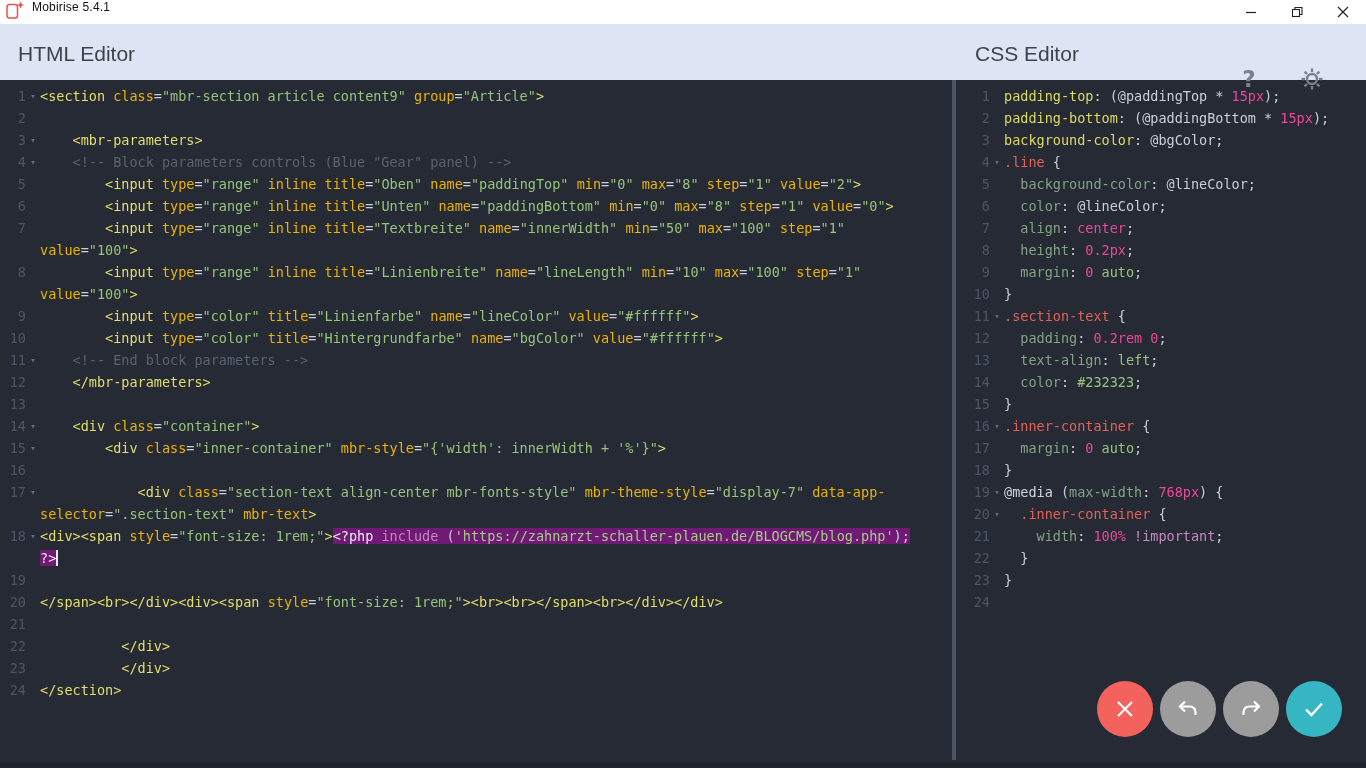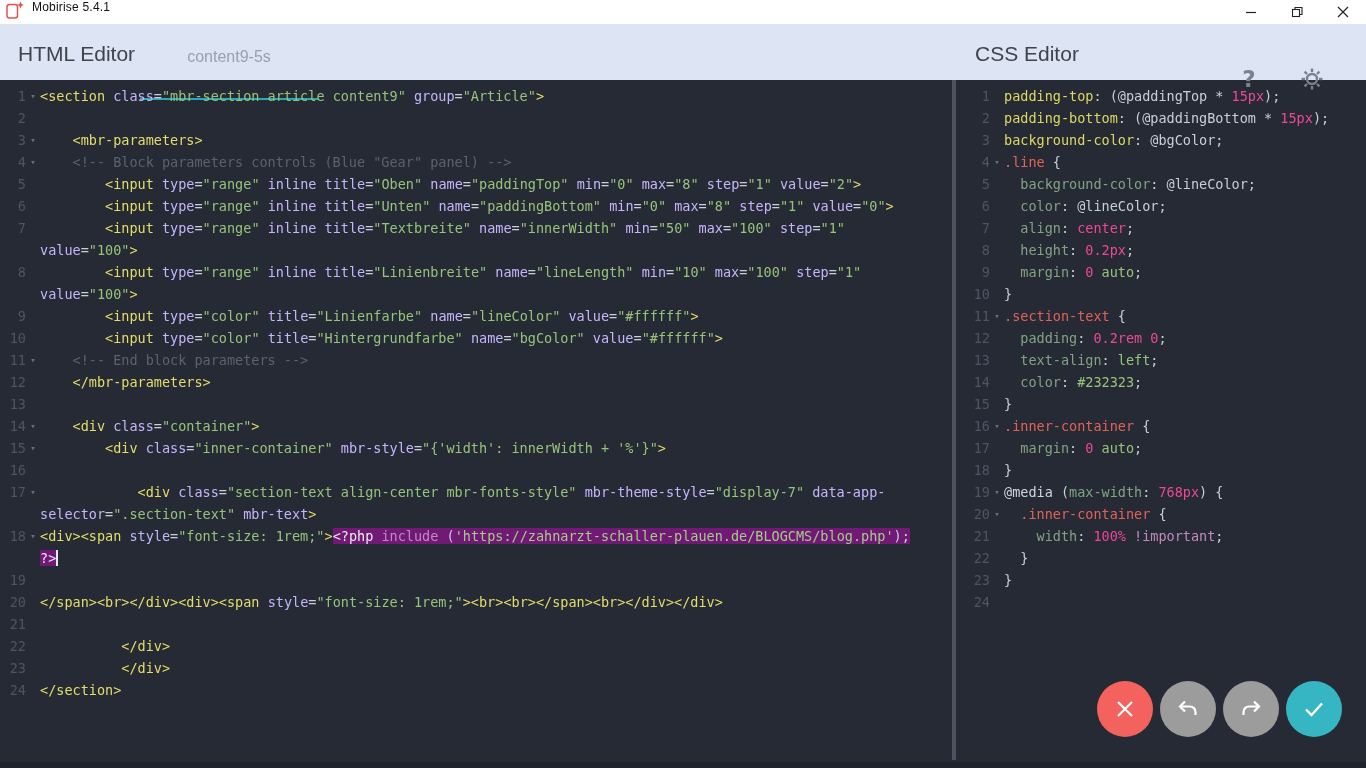--- a/index.html
+++ b/index.html
@@ -36,21 +36,21 @@
   .fold{width:14px;text-align:center;color:#667083;font-size:9px;flex:none}
   .code{flex:1;overflow:hidden}
   .selx{background:#4a5263}
   .cursor{display:inline-block;width:2px;height:16px;background:#e6eaf0;vertical-align:-3px}
   .bottombar{position:absolute;left:0;bottom:0;width:1366px;height:6px;background:#1f232c}
 
   
   .actions{position:absolute;right:24px;bottom:23px;display:flex;gap:7px}
   .act{width:56px;height:56px;border-radius:50%;border:none;display:flex;align-items:center;justify-content:center;cursor:pointer}
 </style>
-<style>.tk-pln{color:#c9ced9}.tk-tag{color:#e3de6b}.tk-attr{color:#c4b5fd}.tk-str{color:#97c37b}.tk-com{color:#5a6270}.tk-num{color:#ec4899}.tk-prop{color:#83a283}.tk-ptop{color:#dcd964}.tk-sel{color:#e2625a}.tk-kw{color:#c389bd}.tk-php{color:#e8ecf2}.tk-pstr{color:#a4cc88}.tk-def{color:#cfd4de}.selx{background:#701a75}.tk-php,.tk-def{font-weight:normal}</style></head>
+<style>.tk-pln{color:#c9ced9}.tk-tag{color:#e3de6b}.tk-attr{color:#eab308}.tk-str{color:#97c37b}.tk-com{color:#5a6270}.tk-num{color:#ec4899}.tk-prop{color:#83a283}.tk-ptop{color:#dcd964}.tk-sel{color:#e2625a}.tk-kw{color:#c389bd}.tk-php{color:#e8ecf2}.tk-pstr{color:#a4cc88}.tk-def{color:#cfd4de}.selx{background:#701a75}.tk-php,.tk-def{font-weight:normal}</style></head>
 <body>
 
 <div class="titlebar">
   <span class="app-logo">
     <svg width="22" height="20" viewBox="0 0 22 20">
       <rect x="3" y="4.5" width="10.5" height="13.5" rx="2.5" fill="none" stroke="#e65252" stroke-width="1.5"></rect>
       <path d="M16.5 1.5 l1.1 2.4 2.4 1.1 -2.4 1.1 -1.1 2.4 -1.1 -2.4 -2.4 -1.1 2.4 -1.1 z" fill="#e65252"></path>
     </svg>
   </span>
   <span class="titlebar-title">Mobirise 5.4.1</span>
@@ -69,24 +69,20 @@
     <div class="win-btn">
       <svg width="12" height="12" viewBox="0 0 12 12">
           <path d="M1 1 L11 11 M11 1 L1 11" stroke="#222" stroke-width="1.2"></path>
         </svg>
     </div>
   </div>
 </div>
 
 <div class="header">
   <span class="pane-title title-html">HTML Editor</span>
-  <div class="tab">
-    <span class="tab-label">content9-5s</span>
-    <span class="tab-underline" style="bottom:-12px;top:74px;height:2px"></span>
-  </div>
   <span class="pane-title title-css">CSS Editor</span>
   <div class="hdr-icon icon-help">?</div>
   <div class="hdr-icon icon-gear">
     <svg width="28" height="28" viewBox="0 0 28 28">
       <g stroke="#7a8290" stroke-width="2.4" fill="none">
         <circle cx="14" cy="14" r="5"></circle>
         <line x1="14" y1="3.5" x2="14" y2="7"></line>
           <line x1="14" y1="21" x2="14" y2="24.5"></line>
         <line x1="3.5" y1="14" x2="7" y2="14"></line>
           <line x1="21" y1="14" x2="24.5" y2="14"></line>

